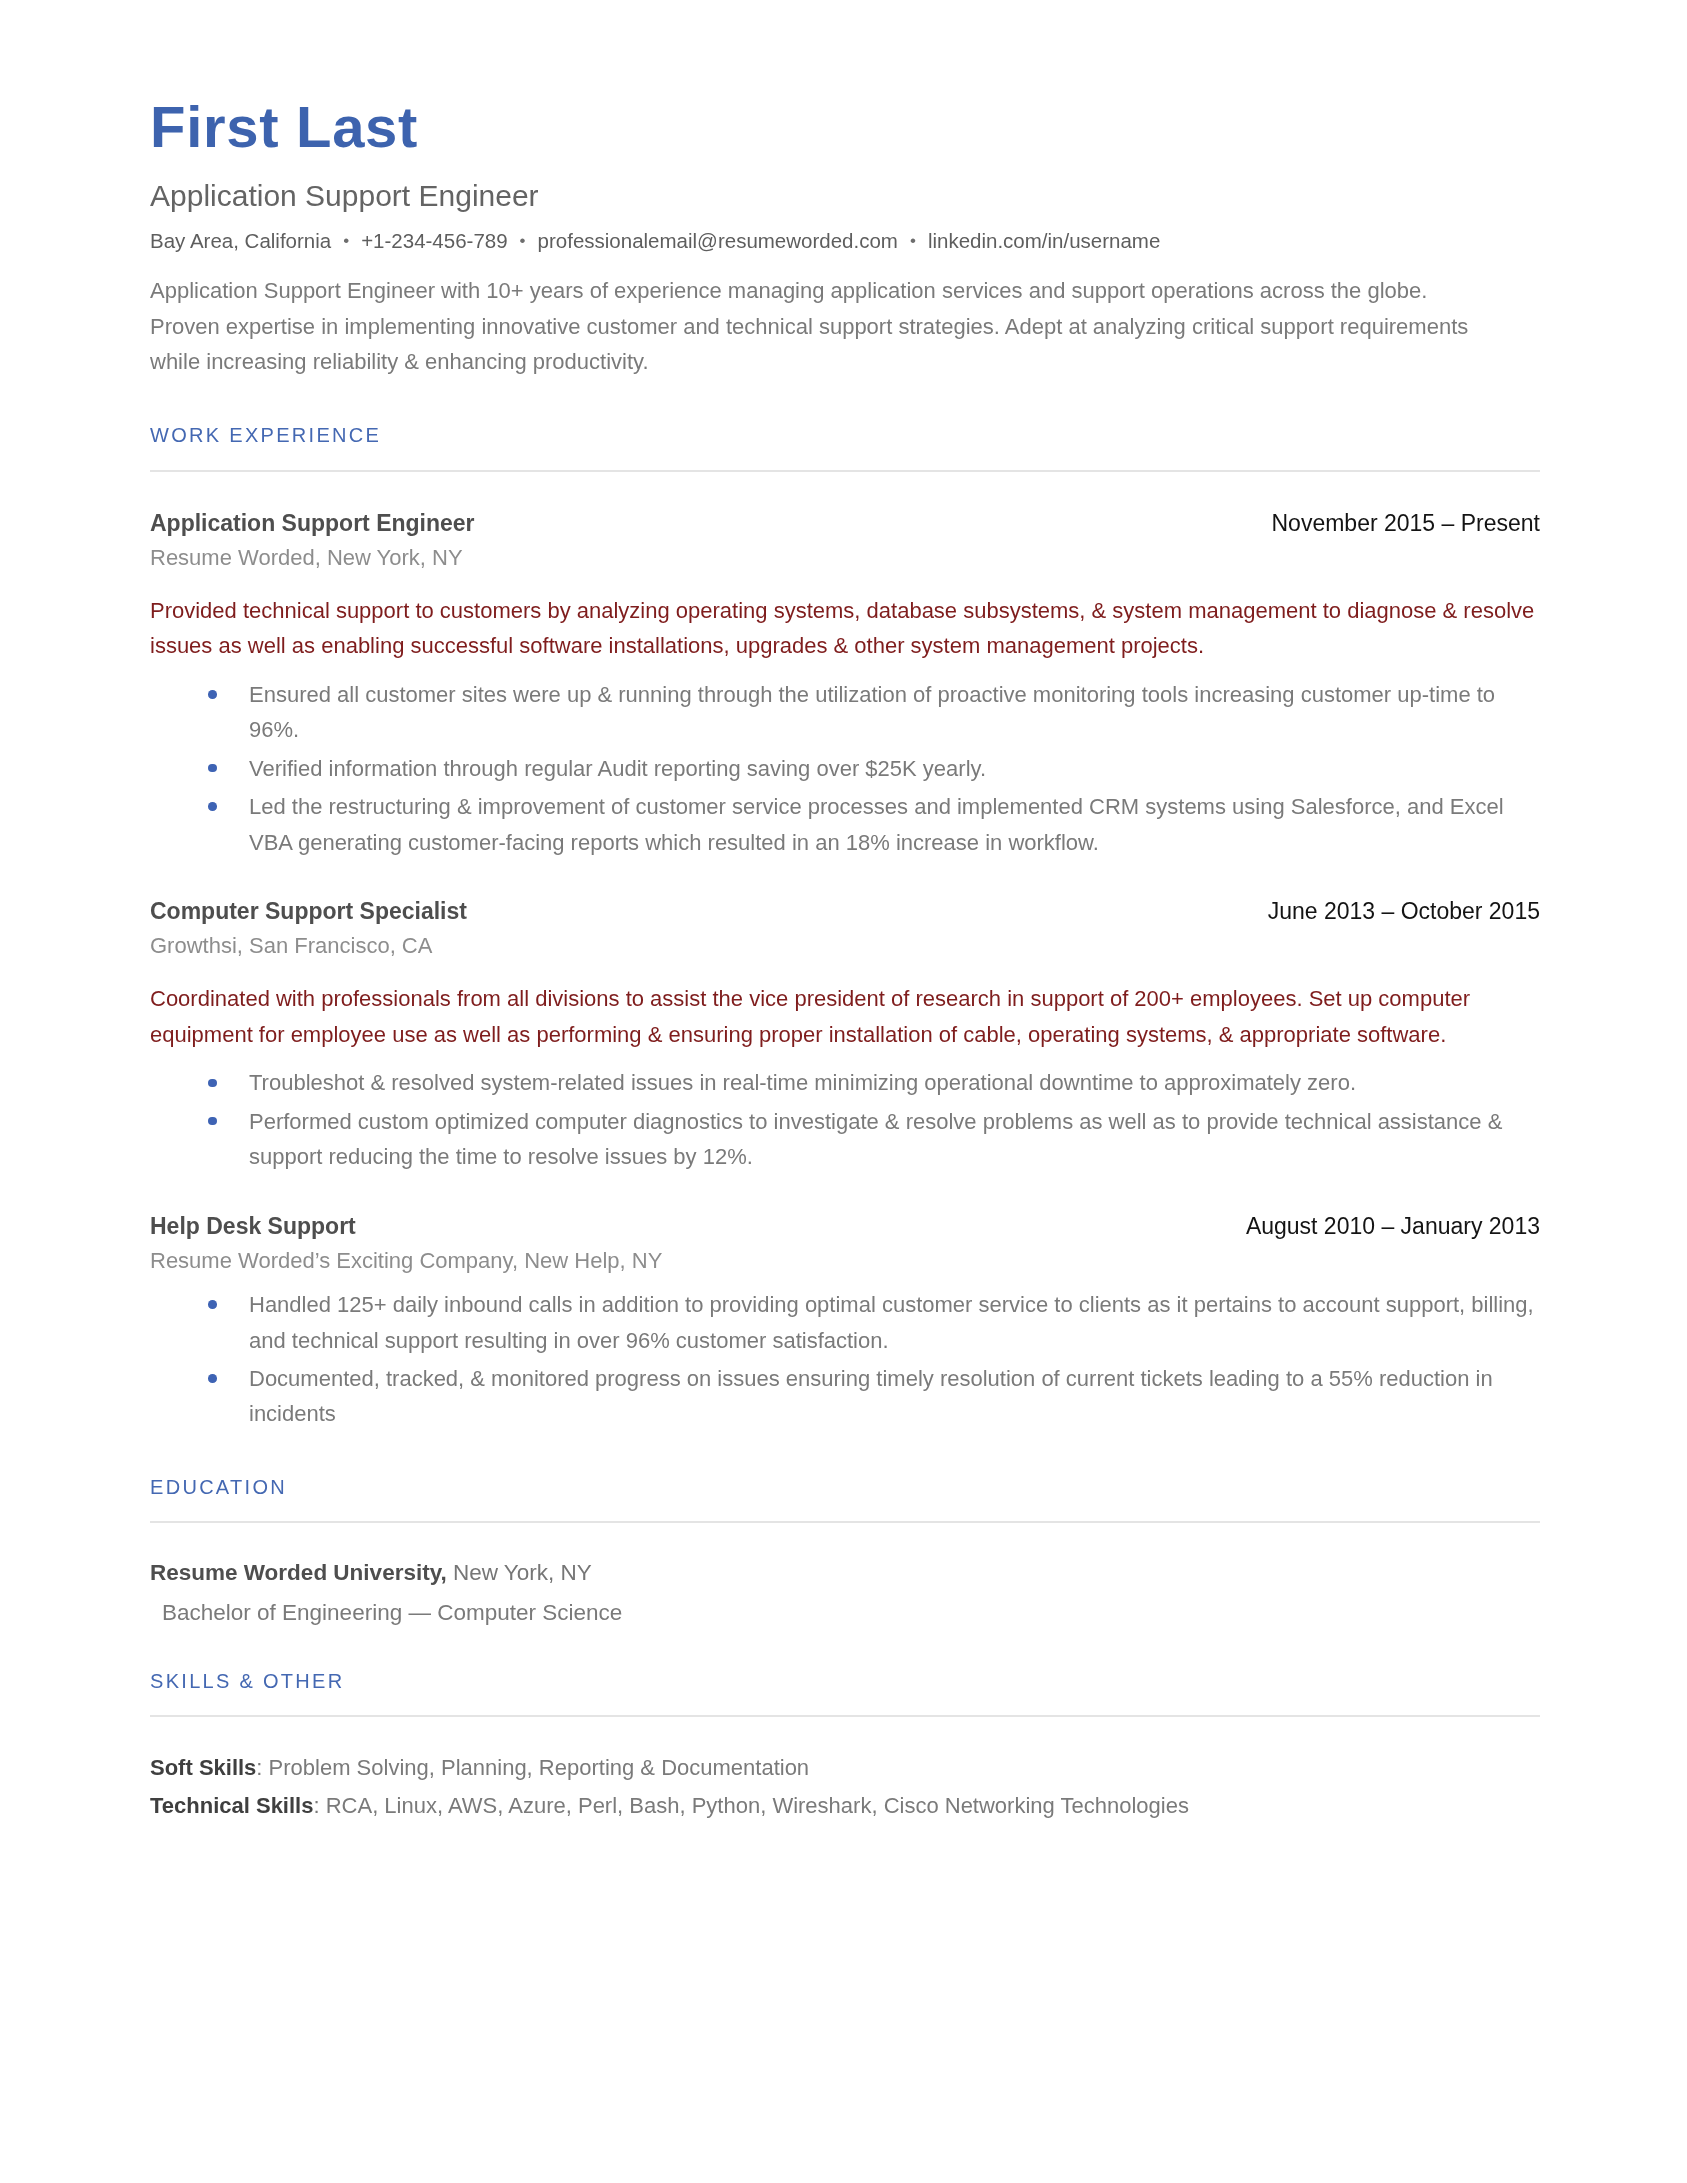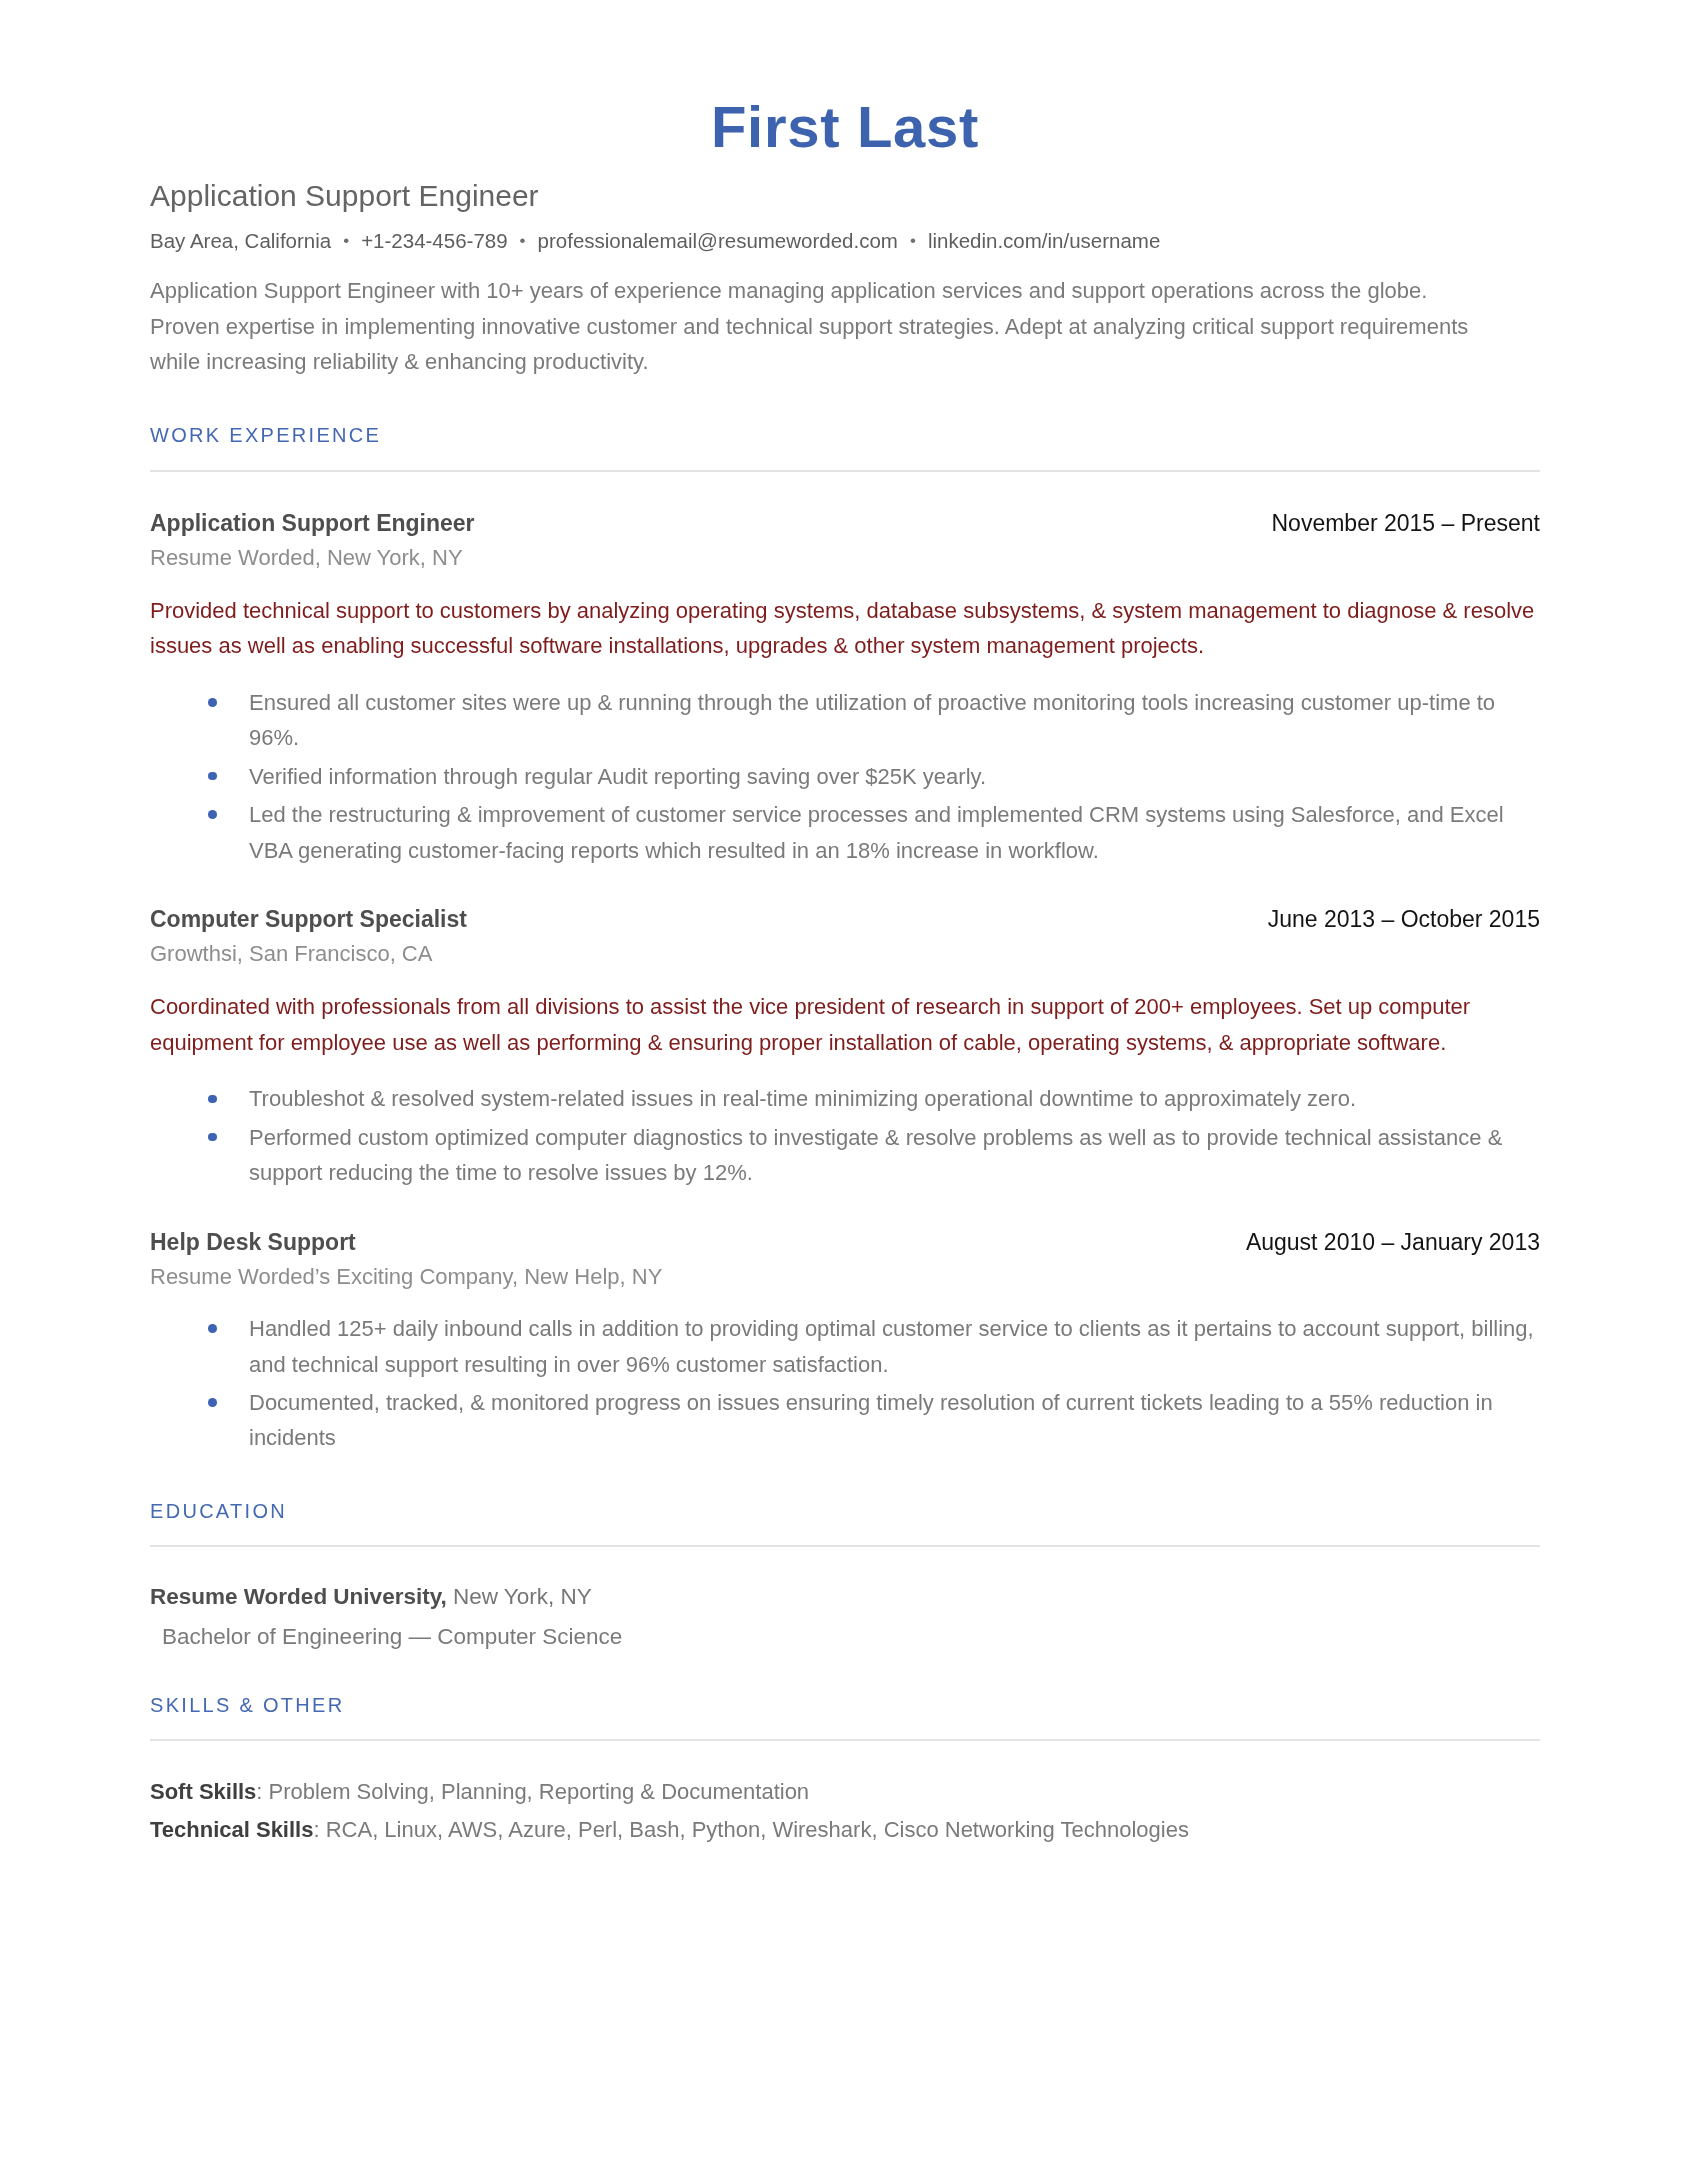--- a/index.html
+++ b/index.html
@@ -15,21 +15,20 @@
     padding: 98px 147px 0 150px;
     overflow: hidden;
   }
   
   .name {
     font-size: 58px;
     font-weight: bold;
     color: #3d63ae;
     letter-spacing: 0.7px;
     line-height: 1.0;
-    text-align: center;
   }
   .headline {
     margin-top: 22.5px;
     font-size: 30px;
     color: #646464;
     line-height: 1.15;
   }
   .contact {
     margin-top: 14.6px;
     font-size: 20.5px;
@@ -84,21 +83,21 @@
     margin-top: 8px;
     font-size: 22px;
     color: #8d8d8d;
   }
   .desc {
     margin-top: 22px;
     font-size: 22px;
     color: #7f1d1d;
     line-height: 1.62;
   }
-  .bullets { margin-top: 21px; }
+  .bullets { margin-top: 13px; }
   .bullet {
     position: relative;
     padding-left: 99px;
     font-size: 22px;
     color: #7a7a7a;
     line-height: 1.62;
     margin-bottom: 2.6px;
   }
   .bullet::before {
     content: "";

